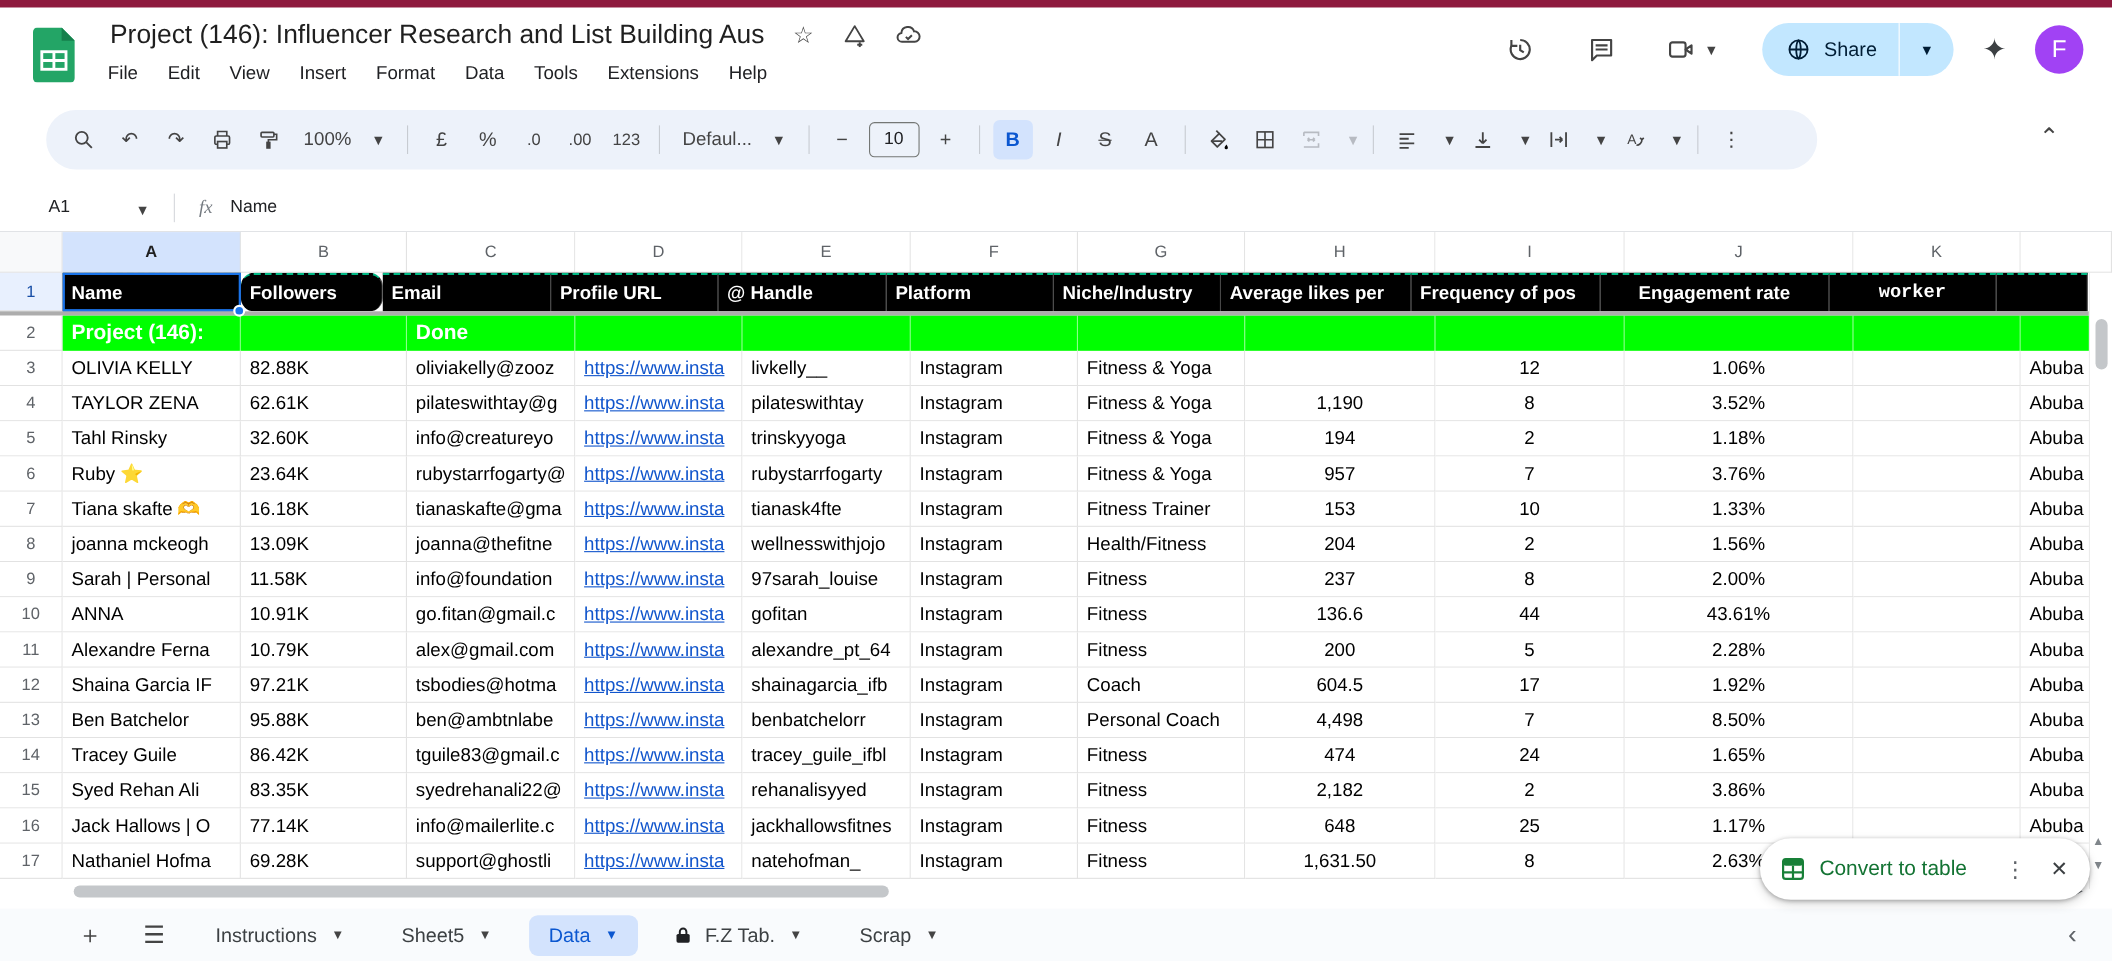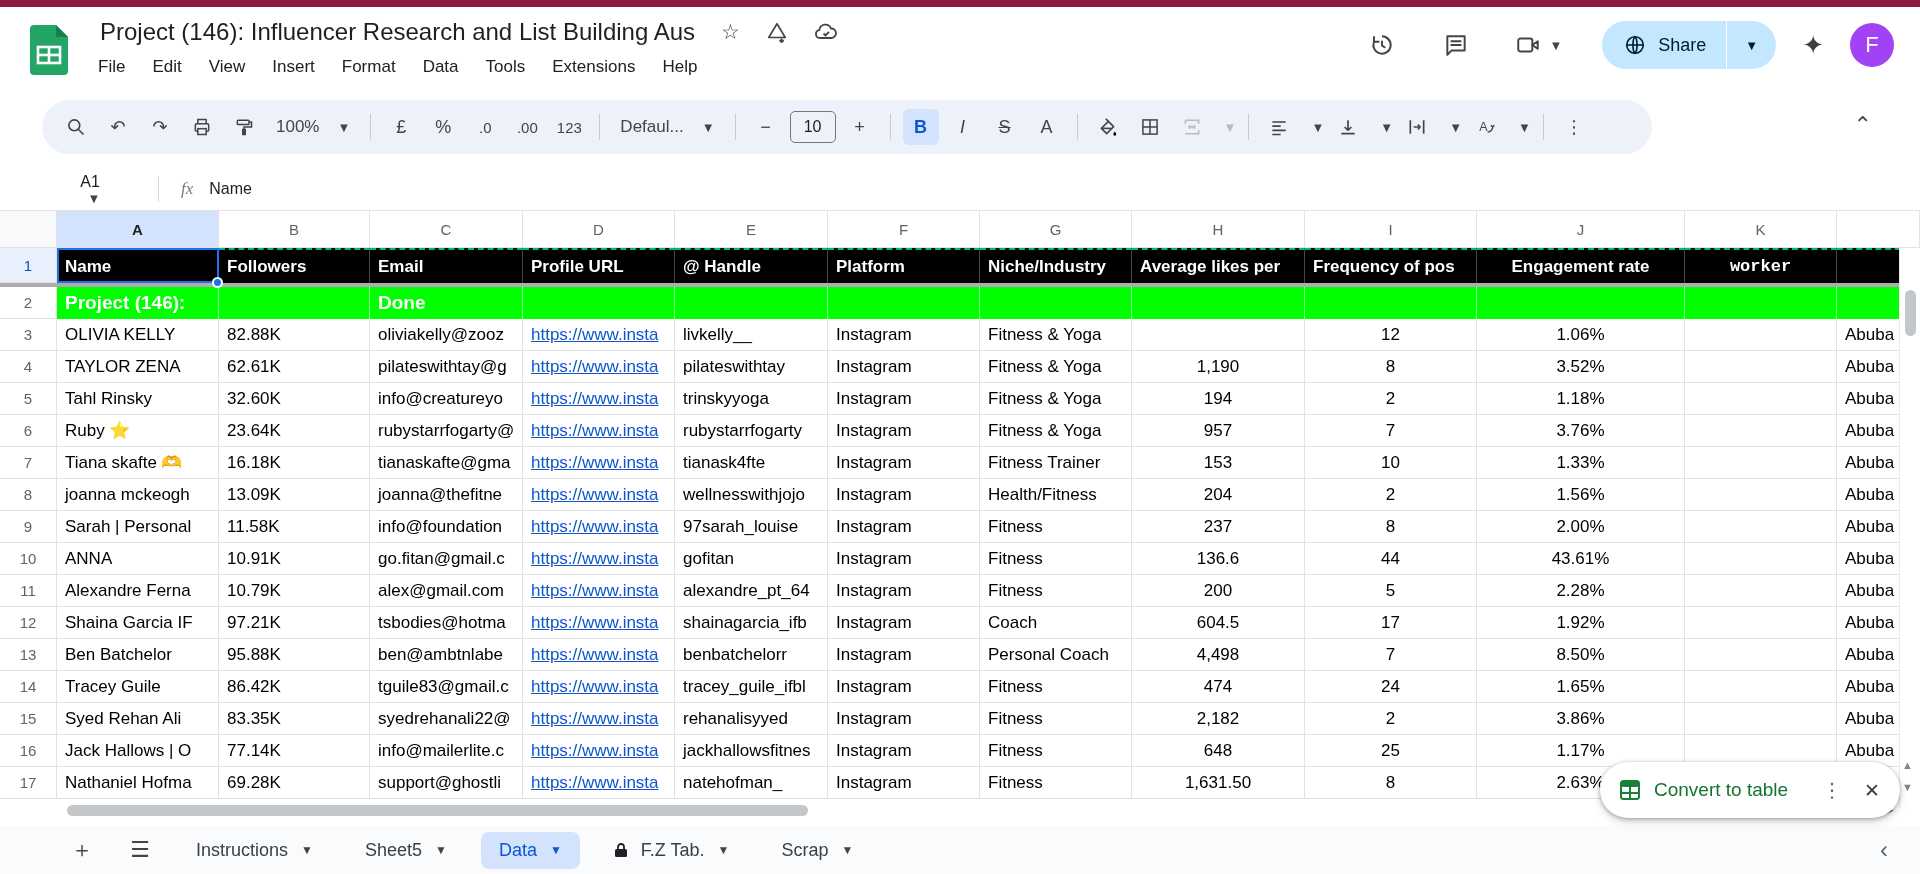--- a/index.html
+++ b/index.html
@@ -36,21 +36,21 @@
   .ti.small { font-size:15px; }
   .ti.active-b { background:#d3e3fd; color:#0b57d0; font-weight:bold; }
   .tdiv { width:1px; height:26px; background:#c7cbd1; margin:0 6px; }
   .zoom-box, .font-box { display:flex; align-items:center; gap:10px; color:#444; font-size:17px; padding:0 8px; cursor:pointer; }
   .size-box { width:46px; height:32px; border:1px solid #747775; border-radius:5px; display:flex; align-items:center; justify-content:center; font-size:16px; color:#202124; }
   .disabled { color:#b7bbc2 !important; }
   .collapse-chev { position:absolute; right:48px; top:22px; font-size:22px; color:#444; cursor:pointer; }
 
   
   .formulabar { position:absolute; left:0; top:168px; width:1920px; height:43px; background:#fff; border-bottom:1px solid #e1e3e6; display:flex; align-items:center; }
-  .namebox { width:150px; display:flex; align-items:center; justify-content:space-between; padding:0 14px 0 44px; cursor:pointer;flex-direction:column; }
+  .namebox { width:150px; display:flex; align-items:flex-end; justify-content:space-between; padding:0 14px 0 44px; cursor:pointer; }
   .namebox .ref { font-size:16px; color:#202124; }
   .fb-div { width:1px; height:26px; background:#d5d8dc; margin:0 8px; }
   .fx { font-family:"Liberation Serif", serif; font-style:italic; font-size:17px; color:#747a80; margin:0 16px 0 14px; }
   .fb-content { font-size:16px; color:#202124; }
 
   
   .grid-area { position:absolute; left:0; top:211px; width:1920px; height:615px; background:#fff; overflow:hidden; }
   .letters-row { position:absolute; left:0; top:0; height:37px; display:flex; }
   .corner { width:57px; height:37px; background:#f8f9fa; border:1px solid #e2e2e2; border-left:none; border-top:none; }
   .colhdr { height:37px; display:flex; align-items:center; justify-content:center; font-size:15px; color:#5f6368; background:#fff; border-right:1px solid #e2e2e2; border-bottom:1px solid #e2e2e2; cursor:pointer; }
@@ -296,21 +296,21 @@
         <span class="colhdr" style="width: 152px;">G</span>
         <span class="colhdr" style="width: 173px;">H</span>
         <span class="colhdr" style="width: 172px;">I</span>
         <span class="colhdr" style="width: 208px;">J</span>
         <span class="colhdr" style="width: 152px;">K</span>
         <span class="colhdr" style="width: 83px;"></span>
       </div>
     <div class="row1" id="row1">
         <span class="rownum sel">1</span>
         <span class="hcell" style="width: 162px;">Name</span>
-        <span class="hcell" style="width: 151px;">Followers</span>
+        <span class="hcell" style="width: 129px; border-radius: 12px;">Followers</span>
         <span class="hcell" style="width: 153px;">Email</span>
         <span class="hcell" style="width: 152px; text-align: right;">Profile URL</span>
         <span class="hcell" style="width: 153px;">@ Handle</span>
         <span class="hcell" style="width: 152px;">Platform</span>
         <span class="hcell" style="width: 152px;">Niche/Industry</span>
         <span class="hcell" style="width: 173px;">Average likes per</span>
         <span class="hcell" style="width: 172px;">Frequency of pos</span>
         <span class="hcell center" style="width: 208px;">Engagement rate</span>
         <span class="hcell center" style="width: 152px; font-family: Liberation Mono, monospace;">worker</span>
         <span class="hcell" style="width: 83px;"></span>

